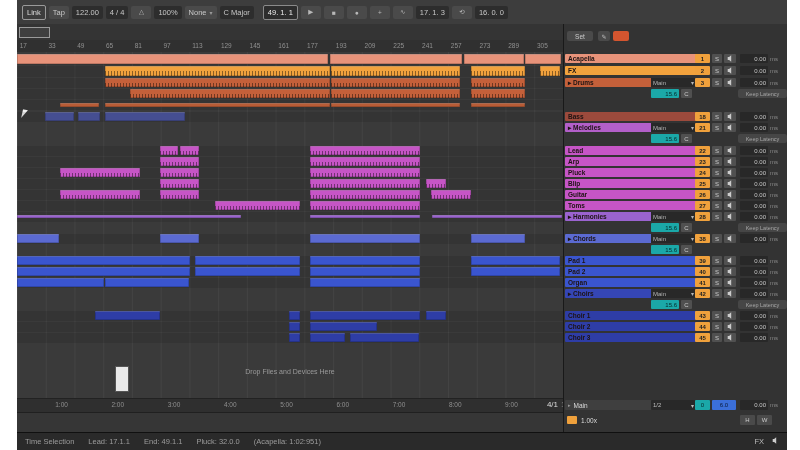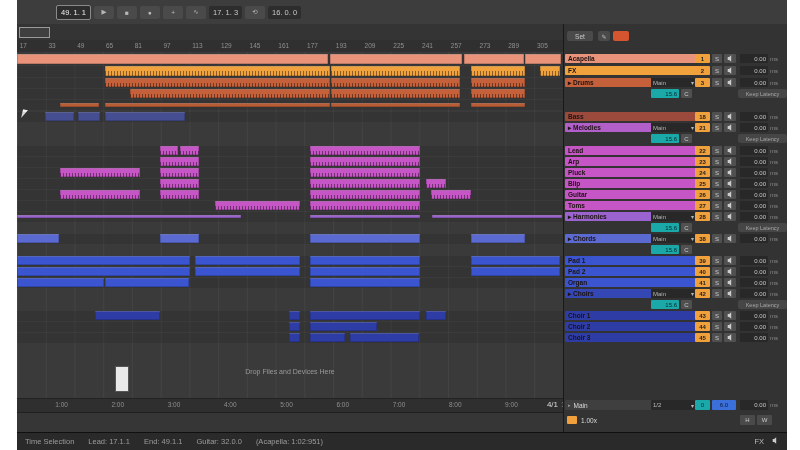--- a/index.html
+++ b/index.html
@@ -1,21 +1,21 @@
 <!DOCTYPE html>
 <html><head>
 <meta charset="utf-8">
 <style>
   html,body{margin:0;padding:0;background:#fff;font-family:"Liberation Sans",sans-serif;}
   #app{position:relative;margin-left:17px;width:770px;height:450px;background:#3a3a3a;overflow:hidden;font-size:8px;color:#ccc;}
 
   
   #toolbar{position:absolute;top:0;left:0;right:0;height:24px;background:#3d3d3d;border-bottom:1px solid #1c1c1c;display:flex;align-items:center;padding:0 5px;}
   .tb-group{display:flex;gap:3px;align-items:center;}
-  .tb-center{margin-left:34px;}
+  .tb-center{padding-left:9px;}
   .tb-right{margin-left:auto;}
   .tb{height:13px;display:flex;align-items:center;padding:0 4px;border-radius:2px;font-size:7.5px;color:#c8c8c8;background:#4a4a4a;white-space:nowrap;cursor:default;}
   .tb.display{background:#2d2d2d;}
   .tb.display-lg{background:#2d2d2d;border:1px solid #8a8a8a;color:#eee;}
   .tb.btn-outline{background:transparent;border:1px solid #9a9a9a;color:#ddd;}
   .tb.icon{font-size:6.5px;color:#b8b8b8;min-width:12px;justify-content:center;}
   .tb.icon-active{background:#f0a13c;color:#222;font-size:6.5px;min-width:12px;justify-content:center;}
   .tb.dropdown::after{content:"▾";margin-left:3px;font-size:6px;color:#999;}
 
   
@@ -73,20 +73,30 @@
   #st-items{display:flex;gap:14px;}
   .stitem{white-space:nowrap;}
   #stright{margin-left:auto;display:flex;gap:8px;align-items:center;color:#bbb;}
 </style>
 </head>
 <body>
 
 <div id="app">
 
   <div id="toolbar">
+      <div class="tb-group">
+        <div class="tb btn-outline">Link</div>
+        <div class="tb btn">Tap</div>
+        <div class="tb display">122.00</div>
+        <div class="tb display">4 / 4</div>
+        <div class="tb icon">△</div>
+        <div class="tb display">100%</div>
+        <div class="tb dropdown">None</div>
+        <div class="tb display">C Major</div>
+      </div>
       <div class="tb-group tb-center">
         <div class="tb display-lg">49. 1. 1</div>
         <div class="tb icon">▶</div>
         <div class="tb icon">■</div>
         <div class="tb icon">●</div>
         <div class="tb icon">+</div>
         <div class="tb icon">∿</div>
         <div class="tb display">17. 1. 3</div>
         <div class="tb icon">⟲</div>
         <div class="tb display">16. 0. 0</div>
@@ -537,21 +547,21 @@
       <div class="hbtn">H</div>
       <div class="wbtn">W</div>
     </div>
   </div>
 
   <div id="status">
     <div id="st-items">
         <div class="stitem">Time Selection</div>
         <div class="stitem">Lead: 17.1.1</div>
         <div class="stitem">End: 49.1.1</div>
-        <div class="stitem">Guitar: 32.0.0</div>
+        <div class="stitem">Pluck: 32.0.0</div>
         <div class="stitem">(Acapella: 1:02:951)</div>
       </div>
     <div id="stright">
       <span>FX</span>
       <span id="stspk"><svg viewBox="0 0 10 10" width="7" height="7">
             <path d="M1 3h2l3-2.5v9L3 7H1z" fill="#cccccc"></path>
           </svg></span>
     </div>
   </div>
 

